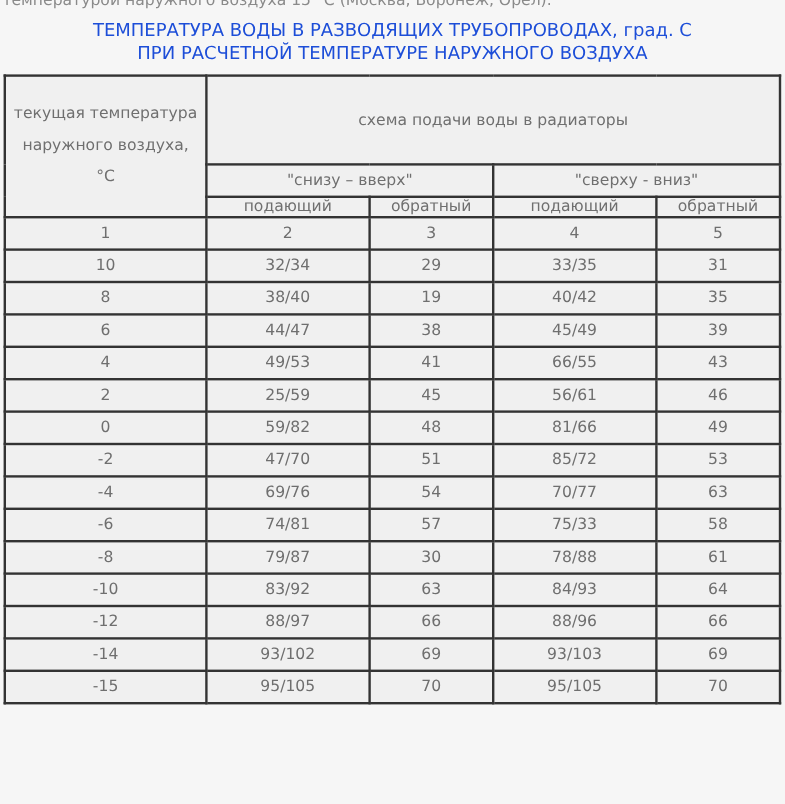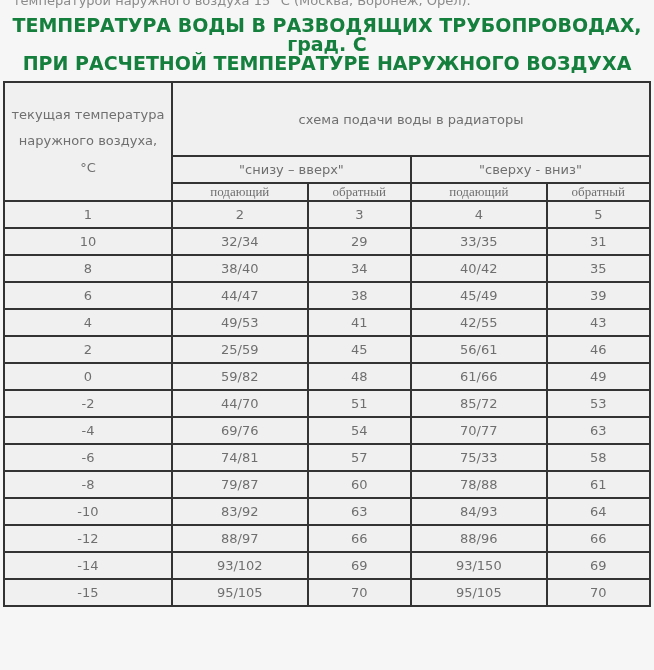--- a/index.html
+++ b/index.html
@@ -12,38 +12,37 @@
     position: relative;
     width: 654px;
     height: 670px;
     overflow: hidden;
     background: #f6f6f6;
   }
   .clipped-line {
     height: 9px;
     overflow: hidden;
     position: relative;
-    margin-left: 11px;
   }
   .clipped-line span {
     position: absolute;
     top: -7px;
     left: 2px;
     font-size: 13px;
     color: #8a8a8a;
     white-space: nowrap;
   }
   .title-block {
     margin-top: 7px;
     text-align: center;
   }
   .title-line {
-    font-size: 19px;
-    font-weight: bold;
-    color: #15803d;
+    font-size: 15px;
+    font-weight: normal;
+    color: #1d4ed8;
     line-height: 19px;
   }
   table.data-table {
     border-collapse: collapse;
     table-layout: fixed;
     width: 648px;
     margin: 8px 3px 0 3px;
   }
   table.data-table th,
   table.data-table td {
@@ -52,21 +51,21 @@
     color: #6f6f6f;
     font-size: 13px;
     font-weight: normal;
     text-align: center;
     vertical-align: middle;
     padding: 0 4px;
     overflow: hidden;
   }
   tr.header-row-1 { height: 74px; }
   tr.header-row-2 { height: 27px; }
-  tr.header-row-3 { height: 16px; font-family: Liberation Serif, serif; }
+  tr.header-row-3 { height: 16px; }
   th.corner-cell  { line-height: 2.05; }
   tbody tr        { height: 27px; }
 </style>
 </head>
 <body>
 
 <div class="page">
 
   <div class="clipped-line">
     <span>температурой наружного воздуха 15 °С (Москва, Воронеж, Орел).</span>
@@ -112,55 +111,55 @@
         <tr>
           <td>10</td>
           <td>32/34</td>
           <td>29</td>
           <td>33/35</td>
           <td>31</td>
         </tr>
         <tr>
           <td>8</td>
           <td>38/40</td>
-          <td>34</td>
+          <td>19</td>
           <td>40/42</td>
           <td>35</td>
         </tr>
         <tr>
           <td>6</td>
           <td>44/47</td>
           <td>38</td>
           <td>45/49</td>
           <td>39</td>
         </tr>
         <tr>
           <td>4</td>
           <td>49/53</td>
           <td>41</td>
-          <td>42/55</td>
+          <td>66/55</td>
           <td>43</td>
         </tr>
         <tr>
           <td>2</td>
           <td>25/59</td>
           <td>45</td>
           <td>56/61</td>
           <td>46</td>
         </tr>
         <tr>
           <td>0</td>
           <td>59/82</td>
           <td>48</td>
-          <td>61/66</td>
+          <td>81/66</td>
           <td>49</td>
         </tr>
         <tr>
           <td>-2</td>
-          <td>44/70</td>
+          <td>47/70</td>
           <td>51</td>
           <td>85/72</td>
           <td>53</td>
         </tr>
         <tr>
           <td>-4</td>
           <td>69/76</td>
           <td>54</td>
           <td>70/77</td>
           <td>63</td>
@@ -168,21 +167,21 @@
         <tr>
           <td>-6</td>
           <td>74/81</td>
           <td>57</td>
           <td>75/33</td>
           <td>58</td>
         </tr>
         <tr>
           <td>-8</td>
           <td>79/87</td>
-          <td>60</td>
+          <td>30</td>
           <td>78/88</td>
           <td>61</td>
         </tr>
         <tr>
           <td>-10</td>
           <td>83/92</td>
           <td>63</td>
           <td>84/93</td>
           <td>64</td>
         </tr>
@@ -190,21 +189,21 @@
           <td>-12</td>
           <td>88/97</td>
           <td>66</td>
           <td>88/96</td>
           <td>66</td>
         </tr>
         <tr>
           <td>-14</td>
           <td>93/102</td>
           <td>69</td>
-          <td>93/150</td>
+          <td>93/103</td>
           <td>69</td>
         </tr>
         <tr>
           <td>-15</td>
           <td>95/105</td>
           <td>70</td>
           <td>95/105</td>
           <td>70</td>
         </tr>
       </tbody>

